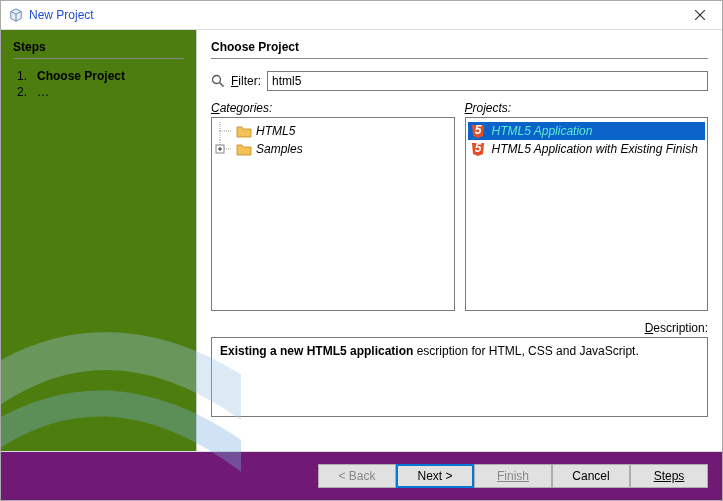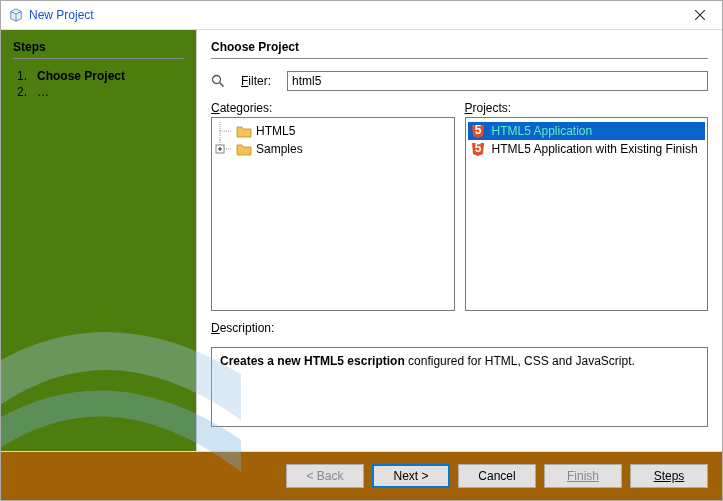--- a/index.html
+++ b/index.html
@@ -15,42 +15,42 @@
     .steps-heading { font-weight: bold; margin-bottom: 4px; }
     .steps-underline { border-bottom: 1px solid #888; margin-bottom: 10px; }
     .steps-list { list-style: none; }
     .steps-list li { display: flex; gap: 10px; margin-bottom: 2px; }
     .steps-list .num { width: 14px; text-align: right; }
     .steps-list .current { font-weight: bold; }
     .divider-v { width: 1px; background: #ccc; }
     .content-panel { flex: 1; padding: 10px 14px 4px 14px; display: flex; flex-direction: column; }
     .content-heading { font-weight: bold; margin-bottom: 4px; }
     .content-underline { border-bottom: 1px solid #888; margin-bottom: 12px; }
-    .filter-row { display: flex; align-items: center; gap: 16px; margin-bottom: 10px; }
+    .filter-row { display: flex; align-items: center; gap: 6px; margin-bottom: 10px; }
     .filter-row .mag { width: 14px; height: 14px; }
     .filter-row .lbl span.u { text-decoration: underline; }
     .filter-row input { flex: 1; height: 20px; border: 1px solid #7a7a7a; padding: 0 4px; font-size: 12px; }
     .lists-row { display: flex; gap: 10px; margin-bottom: 10px; height: 210px; }
-    .list-col { flex: 1; display: flex; flex-direction: column; }
+    .list-col { flex: 1; display: flex; flex-direction: column; font-style: italic; }
     .list-col .col-label { margin-bottom: 2px; }
     .list-col .col-label .u { text-decoration: underline; }
     .list-box { flex: 1; border: 1px solid #7a7a7a; background: #fff; overflow: auto; padding: 4px 2px; }
     .tree-row { display: flex; align-items: center; height: 18px; }
     .tree-conn { width: 22px; display: flex; align-items: center; justify-content: center; }
     .tree-row .folder { width: 16px; height: 14px; margin-right: 4px; }
     .proj-row { display: flex; align-items: center; height: 18px; padding: 0 2px; gap: 4px; }
     .proj-row.selected { background: #0a63c9; color: #fff; }
     .proj-row.selected .label { background: #0a63c9; color: #5eead4; }
     .proj-row .picon { width: 16px; height: 14px; }
     .proj-row .label { padding: 0 2px; }
-    .desc-label { margin-bottom: 12px; }
+    .desc-label { margin-bottom: 2px; text-align: right; }
     .desc-label .u { text-decoration: underline; }
     .desc-box { border: 1px solid #7a7a7a; padding: 6px 8px; height: 80px; }
     .desc-box b { font-weight: bold; }
-    .button-bar { display: flex; justify-content: flex-end; align-items: center; gap: 8px; padding: 12px 14px; border-top: 1px solid #ddd; background: #a16207; }
+    .button-bar { display: flex; justify-content: flex-end; align-items: center; padding: 12px 14px; border-top: 1px solid #ddd; background: #701a75; }
     .button-bar button { width: 78px; height: 24px; border: 1px solid #adadad; background: #e1e1e1; color: #000; }
     .button-bar button[disabled] { color: #888; }
     .button-bar button.primary { border: 1px solid #0078d7; box-shadow: 0 0 0 1px #0078d7 inset; background: #e1e1e1; }
     .u { text-decoration: underline; }
   </style>
 </head>
 <body>
 
 <div class="titlebar">
   <span class="icon">
@@ -167,24 +167,24 @@
                 </svg>
             </span>
             <span class="label">HTML5 Application with Existing Finish</span>
           </div>
         </div>
       </div>
     </div>
 
     <div class="desc-label"><span class="u">D</span><span>escription:</span></div>
     <div class="desc-box">
-      <b>Creates a new HTML5 escription</b><span> configured for HTML, CSS and JavaScript.</span>
+      <b>Existing a new HTML5 application</b><span> escription for HTML, CSS and JavaScript.</span>
     </div>
   </div>
 </div>
 
 <div class="button-bar">
   <button disabled=""><span class="u" style="text-decoration:none;">&lt; Back</span></button>
   <button class="primary">Next &gt;</button>
+  <button disabled=""><span class="u">Finish</span></button>
   <button>Cancel</button>
-  <button disabled=""><span class="u">Finish</span></button>
   <button><span class="u">Steps</span></button>
 </div>
 
 </body></html>

